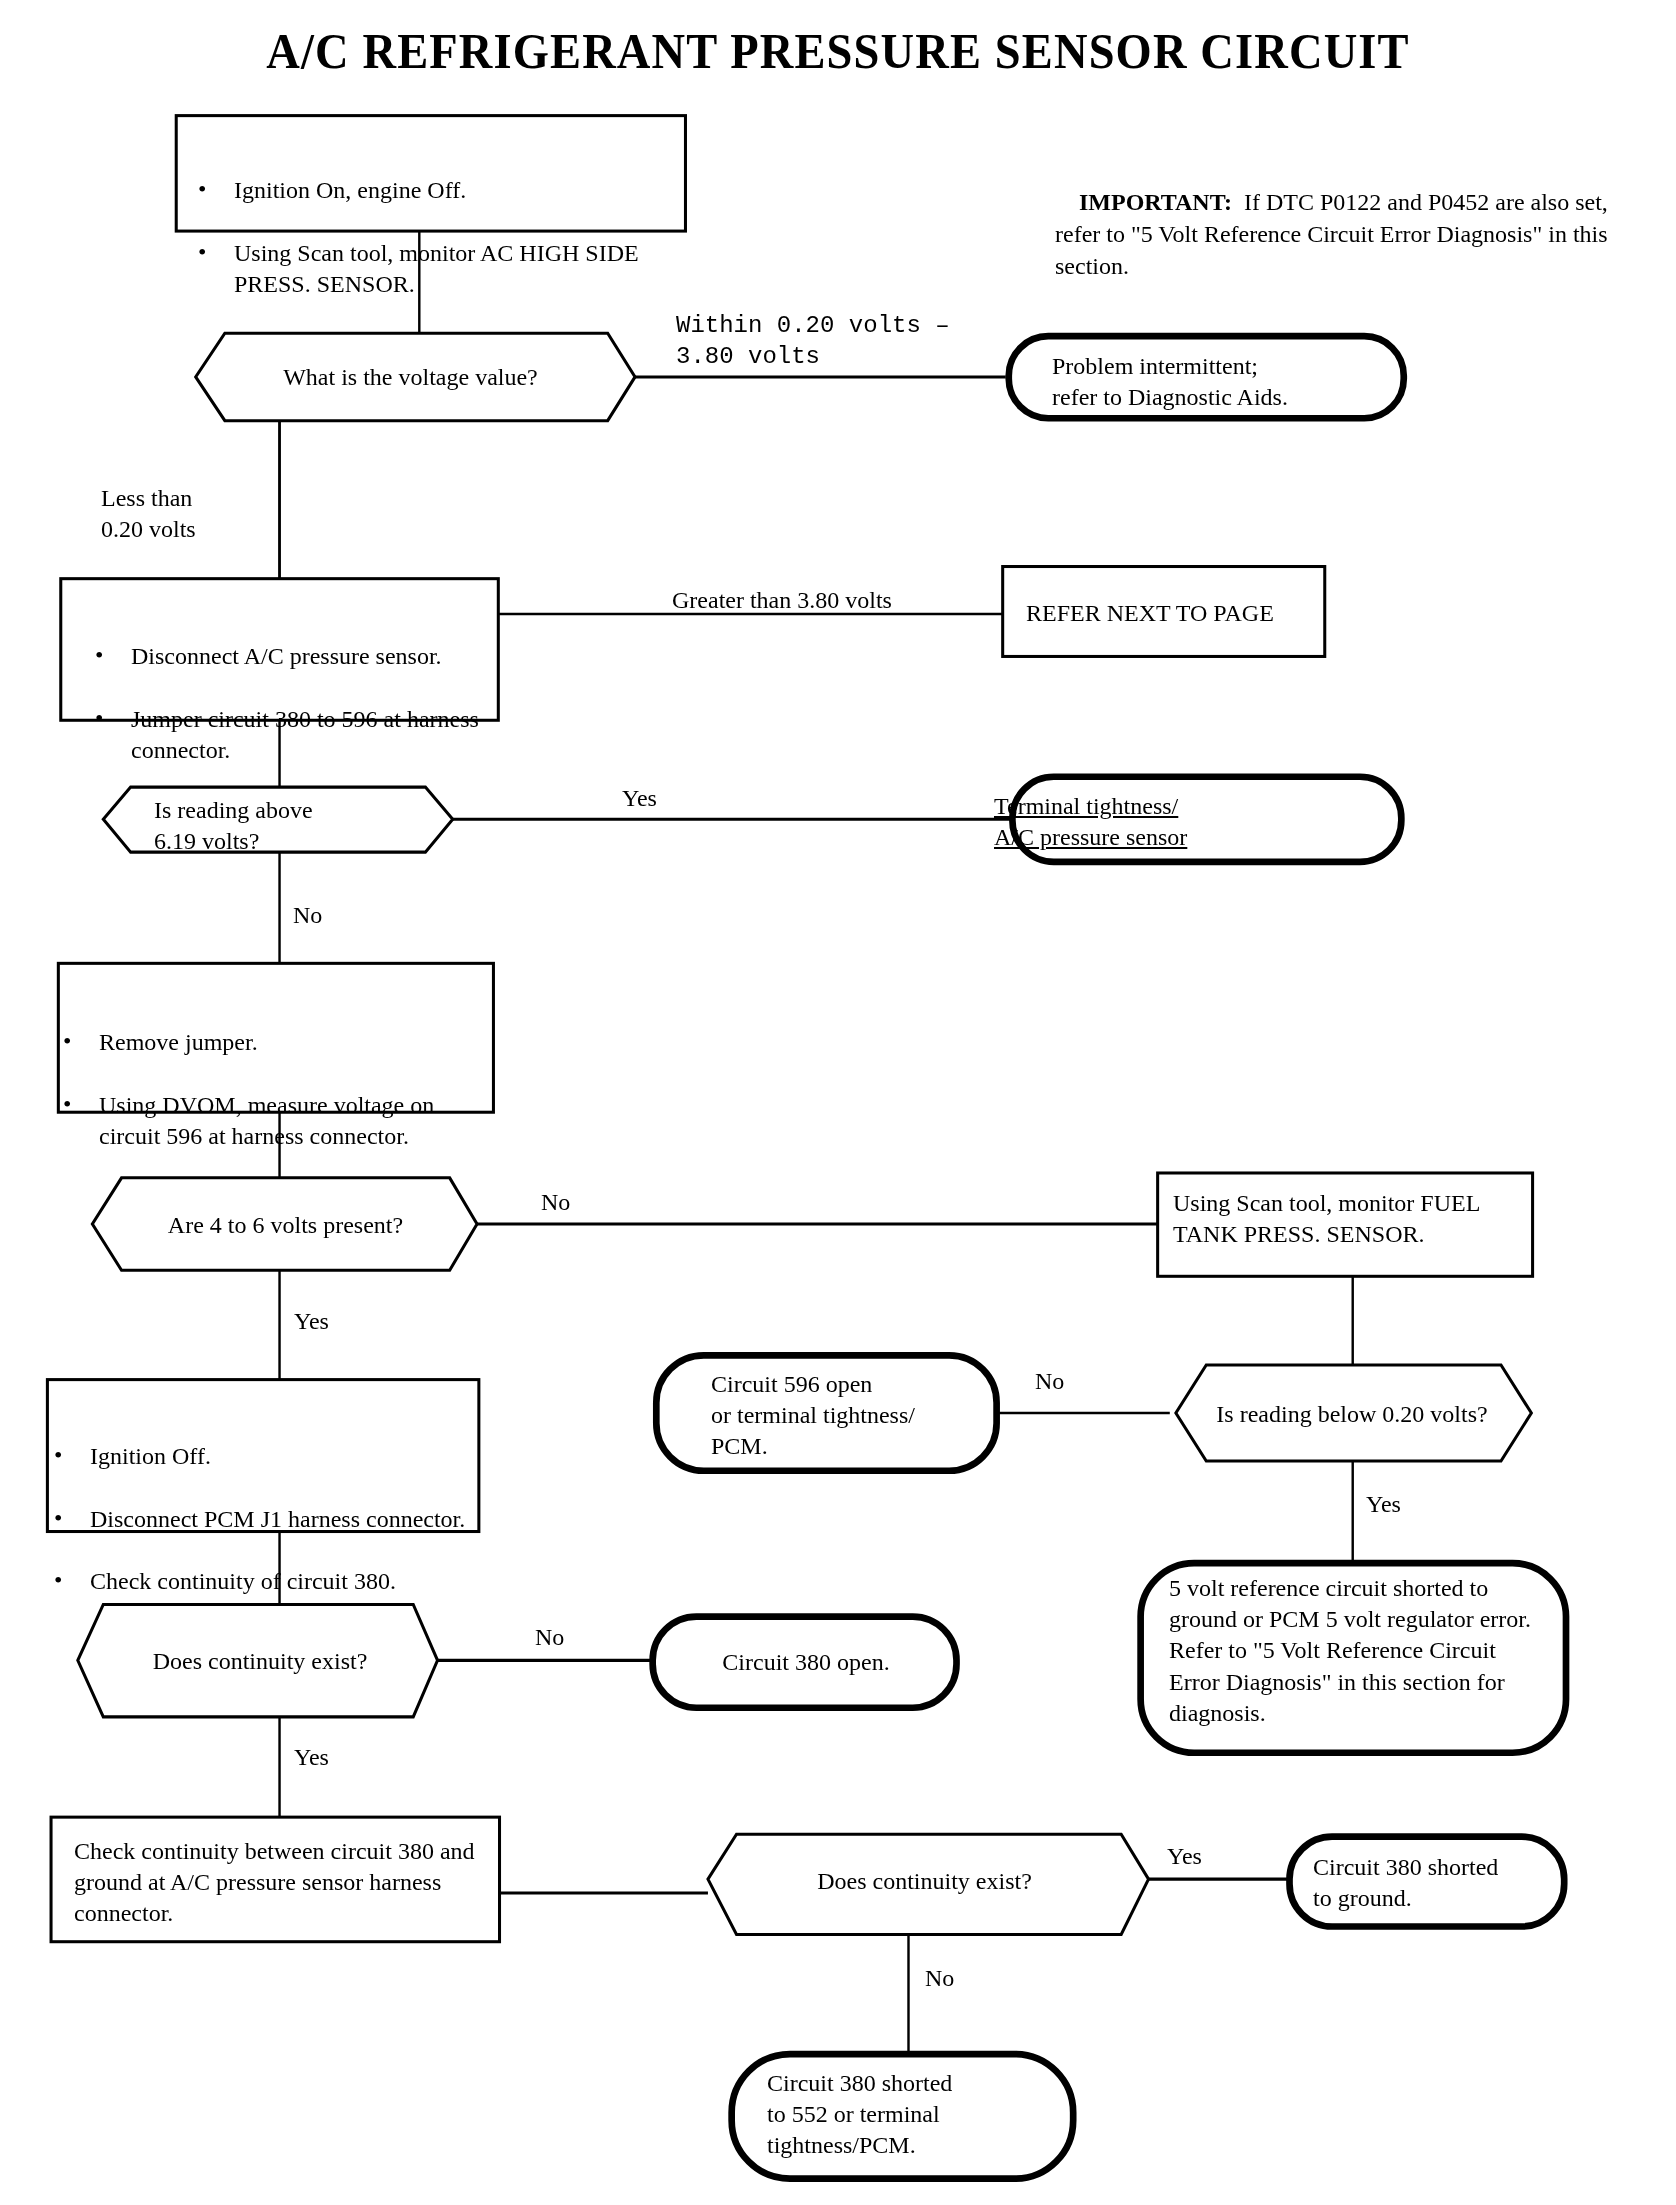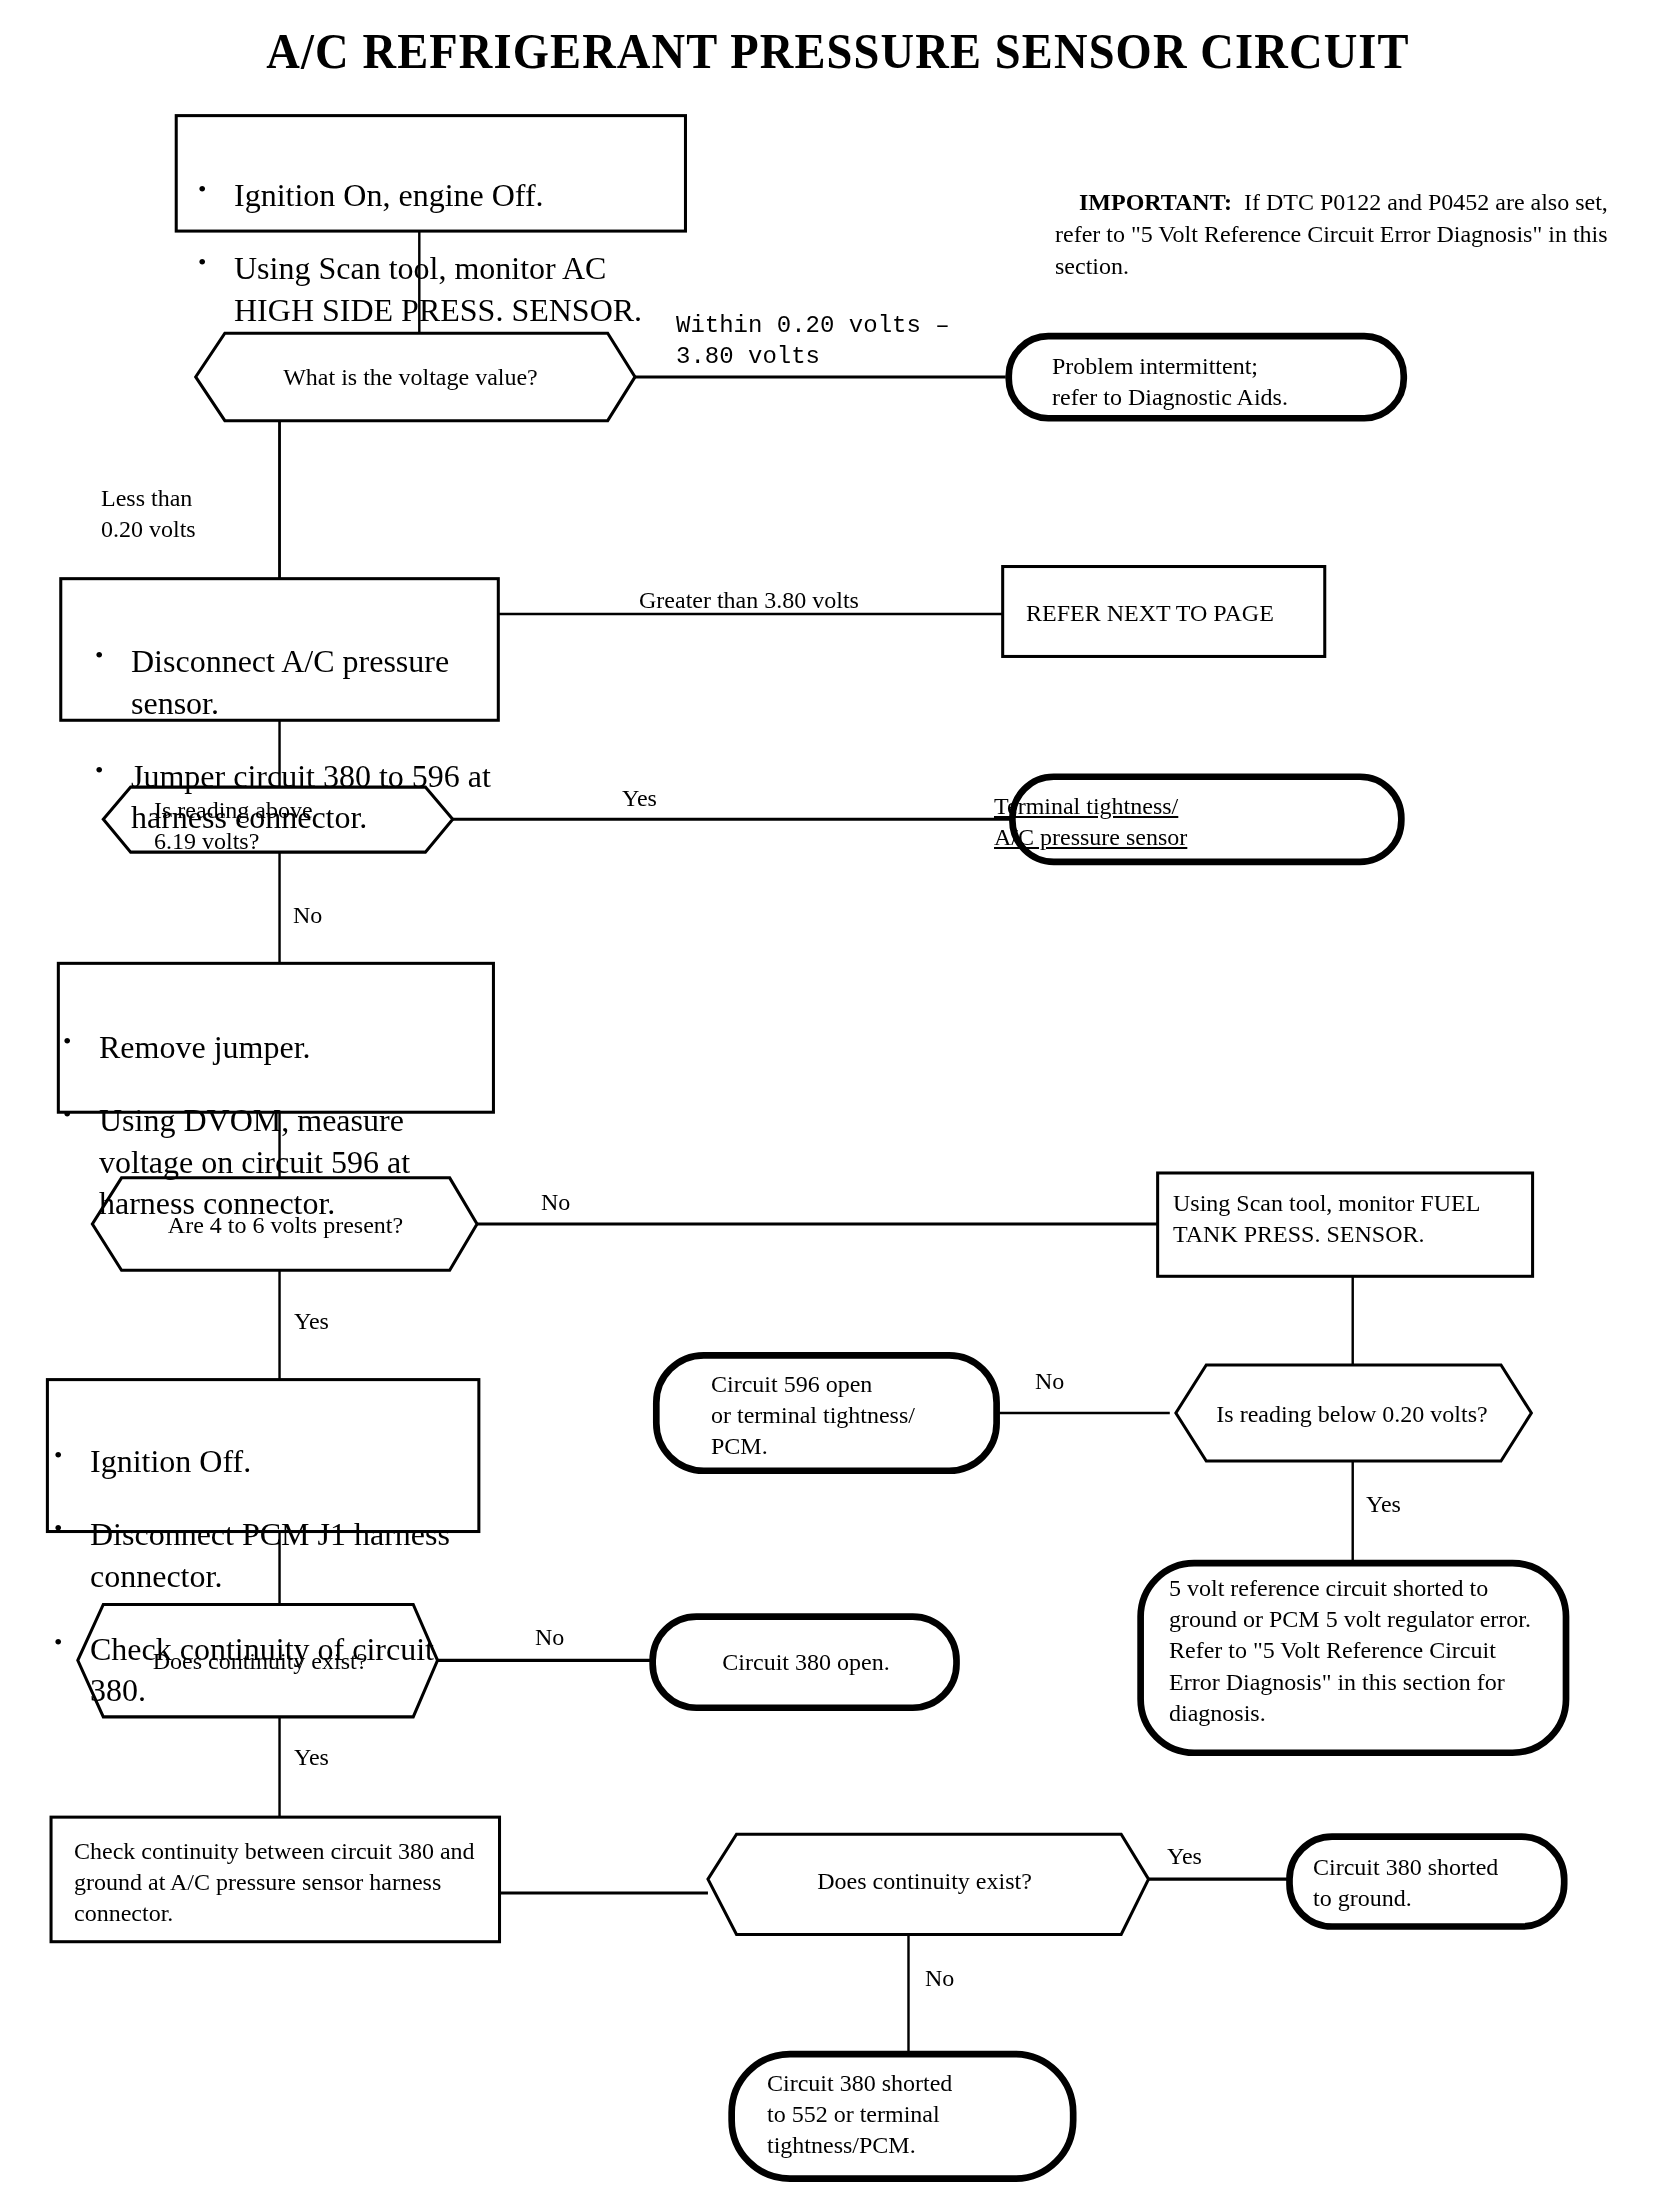--- a/index.html
+++ b/index.html
@@ -84,21 +84,21 @@
   
   ul.bullets {
     list-style: none;
     margin: 0;
     padding: 0;
   }
   ul.bullets > li {
     position: relative;
     padding-left: 41px;
     margin: 0 0 6px 0;
-    font-size: 32px;
+    font-size: 24px;
     line-height: 1.30;
   }
   ul.bullets > li:last-child { margin-bottom: 0; }
   ul.bullets > li::before {
     content: "\2022";
     position: absolute;
     left: 4.9px;
     top: -1.2px;
     font-size: 24px;
     line-height: 1.30;
@@ -208,21 +208,21 @@
 
   <div class="txt edge-label" style="left:676px; top:310px; width:274px;font-family:Liberation Mono, monospace;">Within 0.20 volts –
 3.80 volts</div>
 
   <div class="txt node-text" style="left:1052px; top:351px; width:353px;">Problem intermittent;
 refer to Diagnostic Aids.</div>
 
   <div class="txt edge-label" style="left:101px; top:483px; width:243px;">Less than
 0.20 volts</div>
 
-  <div class="txt edge-label" style="left:639px; top:585px; width:340px;">Greater than 3.80 volts</div>
+  <div class="txt edge-label" style="left:672px; top:585px; width:340px;">Greater than 3.80 volts</div>
 
   <div class="txt node-text" style="left:1026px; top:598px; width:304px;">REFER NEXT TO PAGE</div>
 
   <div class="txt" style="left:90px; top:591px; width:401px;">
     <ul class="bullets">
       <li>Disconnect A/C pressure sensor.</li>
       <li>Jumper circuit 380 to 596 at harness connector.</li>
     </ul>
   </div>
 

